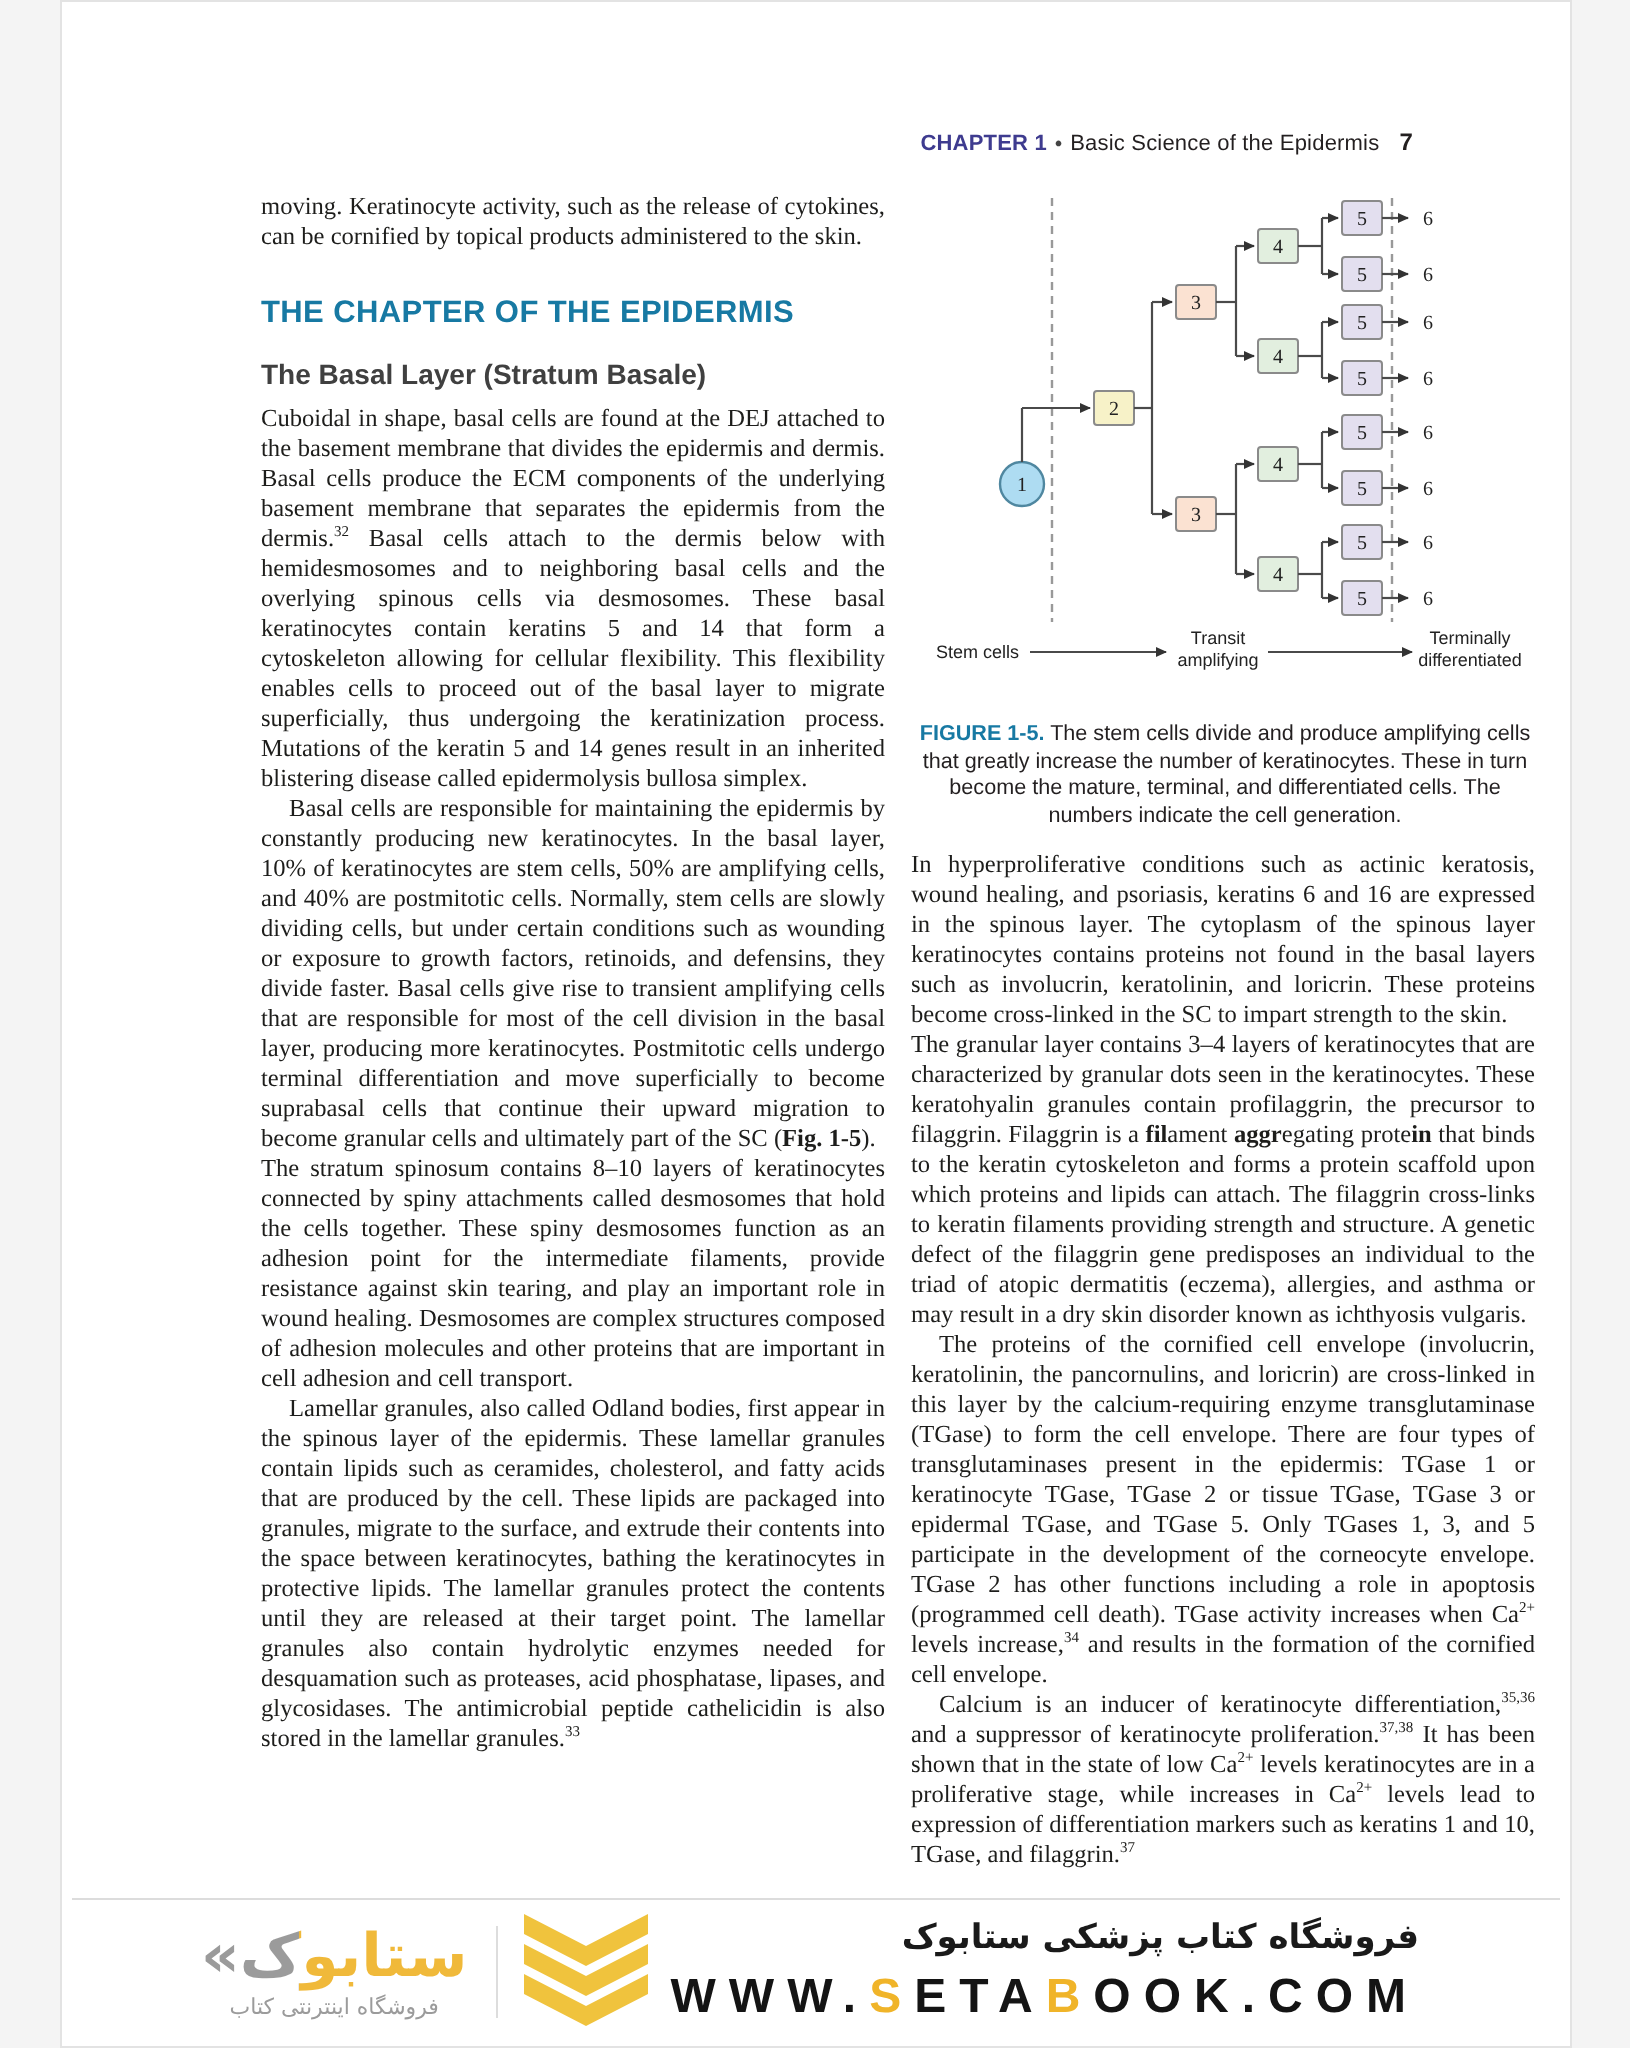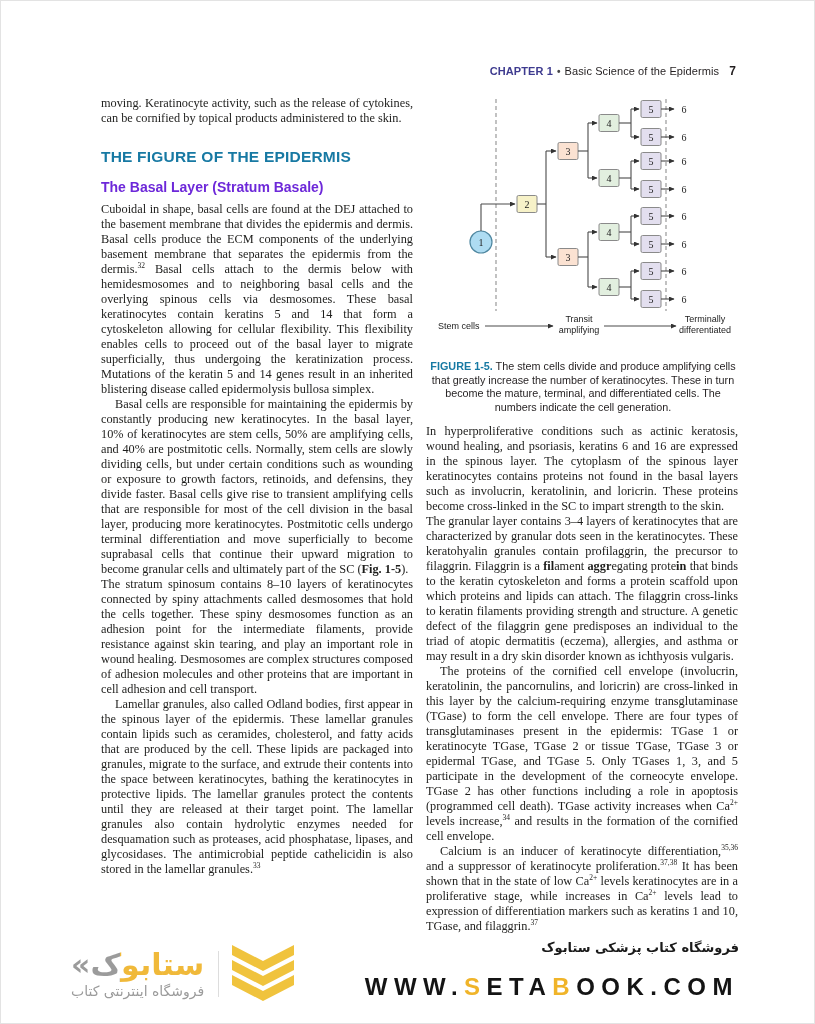--- a/index.html
+++ b/index.html
@@ -1,17 +1,17 @@
 <!DOCTYPE html>
 <html><head>
 <meta charset="utf-8">
 <style>
   html,body{margin:0;padding:0;background:#f4f4f4;}
   .page{
-    position:relative;width:815px;height:1024px;margin:0 auto;background:#fff;
+    position:relative;width:756px;height:1024px;margin:0 auto;background:#fff;
     border:1px solid #e3e3e3;box-sizing:border-box;overflow:hidden;
     font-family:"Liberation Serif",serif;color:#1d1d1b;
   }
   
   .runhead{
     position:absolute;top:63px;right:78px;
     font-family:"Liberation Sans",sans-serif;font-size:11px;color:#231f20;
     letter-spacing:.1px;
   }
   .runhead .chap{color:#3e3b8f;font-weight:bold;}
@@ -23,72 +23,72 @@
   .col-right{left:425px;top:86px;}
   p.body{font-size:12.3px;line-height:15px;text-align:justify;margin:0;}
   p.indent{text-indent:14px;}
   sup{font-size:7.5px;line-height:0;vertical-align:super;}
   h1.section{
     font-family:"Liberation Sans",sans-serif;font-weight:bold;font-size:15.5px;
     color:#1779a3;margin:22px 0 10px 0;letter-spacing:.2px;
   }
   h2.subhead{
     font-family:"Liberation Sans",sans-serif;font-weight:bold;font-size:14px;
-    color:#6d28d9;margin:13px 0 7px 0;
+    color:#404040;margin:13px 0 7px 0;
   }
   
   .figwrap{margin:2px 0 0 2px;}
   .caption{
     font-family:"Liberation Sans",sans-serif;font-size:10.8px;line-height:13.5px;
     color:#231f20;margin-top:9px;text-align:center;
   }
   .caption .figlabel{color:#1779a3;font-weight:bold;}
   
   .scan-edge{position:absolute;left:5px;right:5px;top:948px;height:1px;background:#dcdcdc;}
   
-  .banner{position:absolute;left:0;bottom:12px;width:100%;height:72px;background:#fff;border-radius:23px;}
+  .banner{position:absolute;left:0;bottom:0;width:100%;height:72px;background:#fff;border-radius:23px;}
   .logo{position:absolute;left:70px;bottom:8px;display:flex;align-items:center;}
   .wordmark-block{text-align:center;}
   .wordmark{
     font-family:"DejaVu Sans",sans-serif;font-weight:bold;font-size:30px;line-height:32px;
     direction:ltr;white-space:nowrap;
   }
   .wordmark .mark{color:#9b9b9b;}
   .wordmark .brand{
     color:#f0b93a;
     background:linear-gradient(90deg,#9b9b9b 0 26%,#f0b93a 26% 100%);
     -webkit-background-clip:text;background-clip:text;-webkit-text-fill-color:transparent;
   }
   .logo-sub{
-    font-family:"DejaVu Sans",sans-serif;font-size:14px;color:#9b9b9b;margin-top:2px;direction:rtl;
+    font-family:"DejaVu Sans",sans-serif;font-size:11px;color:#9b9b9b;margin-top:2px;direction:rtl;
   }
   .logo-div{width:1px;height:46px;background:#ddd;margin:0 12px 0 14px;}
   .fa-text{position:absolute;right:75px;bottom:10px;text-align:right;}
   .tagline{
-    font-family:"DejaVu Sans",sans-serif;font-size:13px;font-weight:bold;color:#1a1a1a;
-    direction:rtl;margin-bottom:18px;
+    font-family:"DejaVu Sans",sans-serif;font-size:17px;font-weight:bold;color:#1a1a1a;
+    direction:rtl;margin-bottom:6px;
   }
   .siteurl{
     font-family:"Liberation Sans",sans-serif;font-weight:bold;font-size:24px;
     letter-spacing:6.5px;color:#141414;white-space:nowrap;
   }
   .siteurl .hl{color:#f0b429;}
 </style>
 </head>
 <body>
 
 <div class="page">
 
   <div class="runhead">
     <span class="chap">CHAPTER 1</span><span class="sep">•</span><span>Basic Science of the Epidermis</span><span class="pgnum">7</span>
   </div>
 
   <div class="col col-left">
     <p class="body">moving. Keratinocyte activity, such as the release of cytokines, can be cornified by topical products administered to the skin.</p>
-    <h1 class="section">THE FIGURE OF THE EPIDERMIS</h1>
+    <h1 class="section">THE CHAPTER OF THE EPIDERMIS</h1>
     <h2 class="subhead">The Basal Layer (Stratum Basale)</h2>
     <p class="body">Cuboidal in shape, basal cells are found at the DEJ attached to the basement membrane that divides the epidermis and dermis. Basal cells produce the ECM components of the underlying basement membrane that separates the epidermis from the dermis.<sup>32</sup> Basal cells attach to the dermis below with hemidesmosomes and to neighboring basal cells and the overlying spinous cells via desmosomes. These basal keratinocytes contain keratins 5 and 14 that form a cytoskeleton allowing for cellular flexibility. This flexibility enables cells to proceed out of the basal layer to migrate superficially, thus undergoing the keratinization process. Mutations of the keratin 5 and 14 genes result in an inherited blistering disease called epidermolysis bullosa simplex.</p>
     <p class="body indent">Basal cells are responsible for maintaining the epidermis by constantly producing new keratinocytes. In the basal layer, 10% of keratinocytes are stem cells, 50% are amplifying cells, and 40% are postmitotic cells. Normally, stem cells are slowly dividing cells, but under certain conditions such as wounding or exposure to growth factors, retinoids, and defensins, they divide faster. Basal cells give rise to transient amplifying cells that are responsible for most of the cell division in the basal layer, producing more keratinocytes. Postmitotic cells undergo terminal differentiation and move superficially to become suprabasal cells that continue their upward migration to become granular cells and ultimately part of the SC (<b>Fig. 1-5</b>).</p>
     <p class="body">The stratum spinosum contains 8–10 layers of keratinocytes connected by spiny attachments called desmosomes that hold the cells together. These spiny desmosomes function as an adhesion point for the intermediate filaments, provide resistance against skin tearing, and play an important role in wound healing. Desmosomes are complex structures composed of adhesion molecules and other proteins that are important in cell adhesion and cell transport.</p>
     <p class="body indent">Lamellar granules, also called Odland bodies, first appear in the spinous layer of the epidermis. These lamellar granules contain lipids such as ceramides, cholesterol, and fatty acids that are produced by the cell. These lipids are packaged into granules, migrate to the surface, and extrude their contents into the space between keratinocytes, bathing the keratinocytes in protective lipids. The lamellar granules protect the contents until they are released at their target point. The lamellar granules also contain hydrolytic enzymes needed for desquamation such as proteases, acid phosphatase, lipases, and glycosidases. The antimicrobial peptide cathelicidin is also stored in the lamellar granules.<sup>33</sup></p>
   </div>
 
   <div class="col col-right">
     <div class="figwrap">
       <svg width="332" height="258" viewBox="0 0 332 258">

